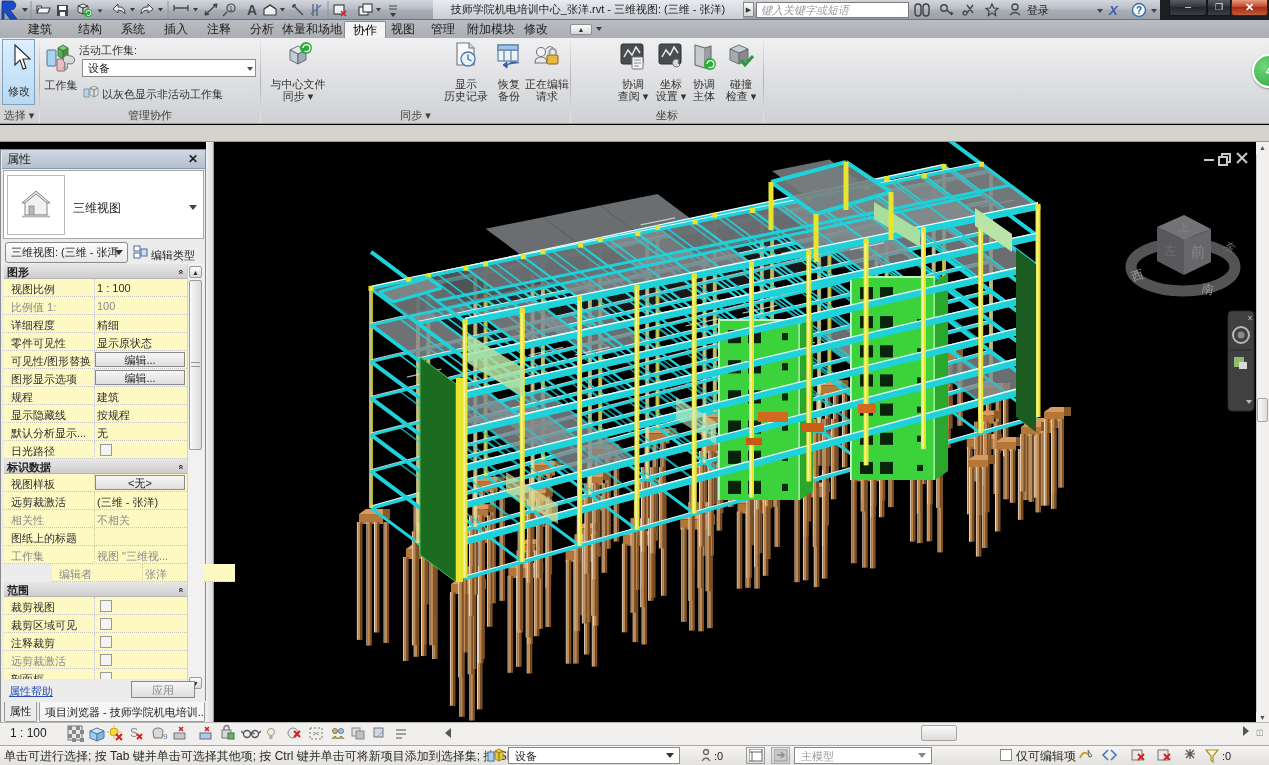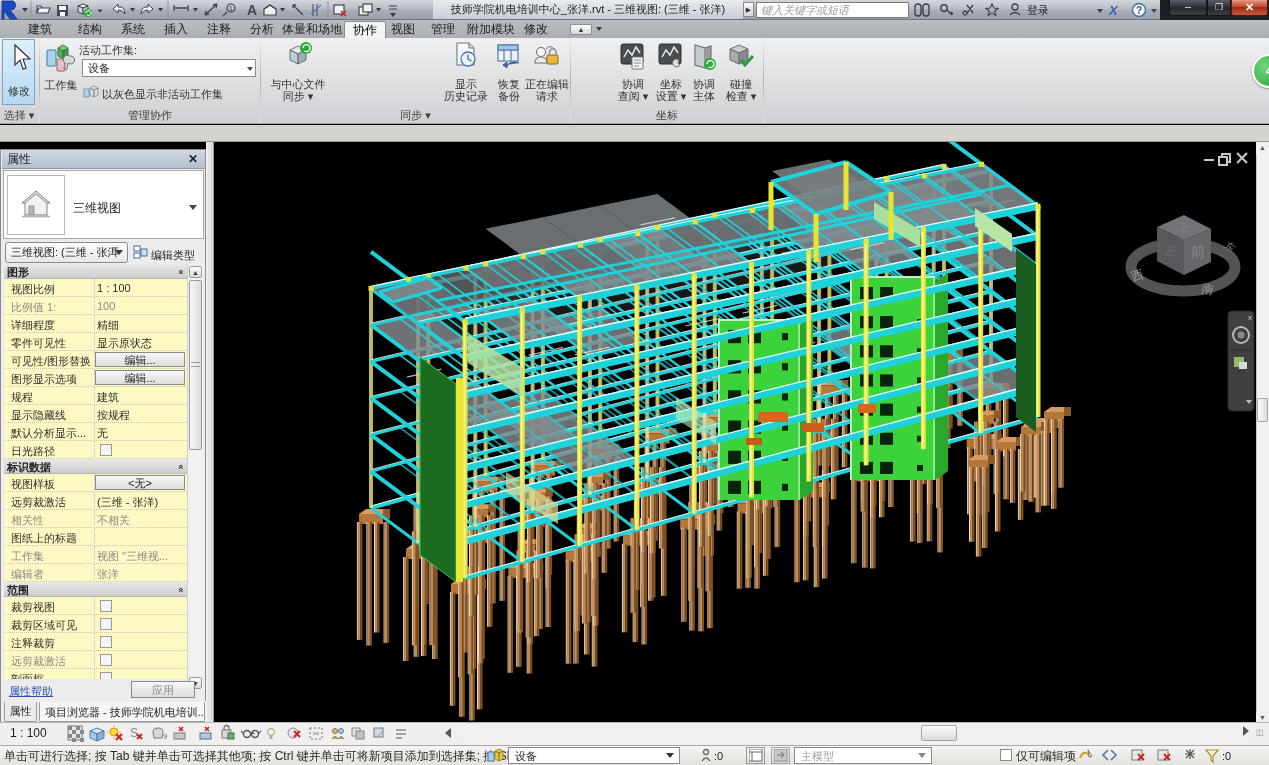--- a/index.html
+++ b/index.html
@@ -1617,21 +1617,21 @@
 <div class="prow" style="top:378px;">
         <div class="lab">图纸上的标题</div>
         <div class="val"></div>
         <div style="position:absolute;left:90px;top:0;width:1px;height:18px;border-left:1px dotted #c4c4c4;"></div>
       </div>
 <div class="prow" style="top:396px;">
         <div class="lab gray">工作集</div>
         <div class="val gray">视图 "三维视...</div>
         <div style="position:absolute;left:90px;top:0;width:1px;height:18px;border-left:1px dotted #c4c4c4;"></div>
       </div>
-<div class="prow" style="top:414px;">
+<div class="prow" style="top:414px;margin-left:48px;">
         <div class="lab gray">编辑者</div>
         <div class="val gray">张洋</div>
         <div style="position:absolute;left:90px;top:0;width:1px;height:18px;border-left:1px dotted #c4c4c4;"></div>
       </div>
 <div class="ghdr" style="top:432px;">
         <span style="position:absolute;left:3px;top:1px;">范围</span>
         <span style="position:absolute;right:4px;top:3px;font-size:9px;transform:rotate(90deg);">«</span>
       </div>
 <div class="prow" style="top:447px;">
         <div class="lab">裁剪视图</div>

